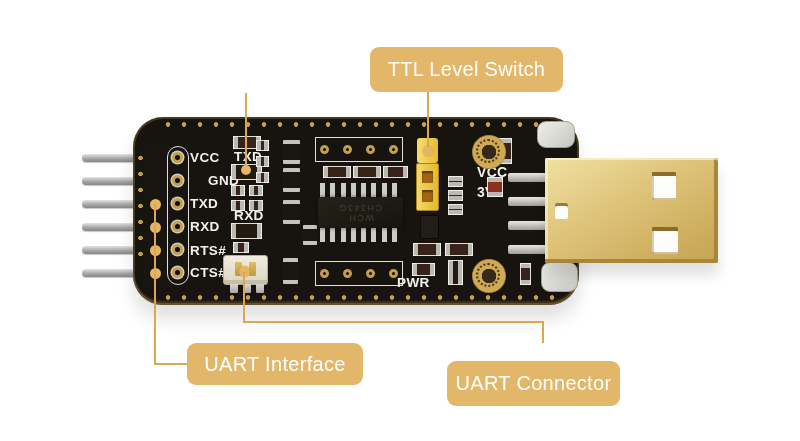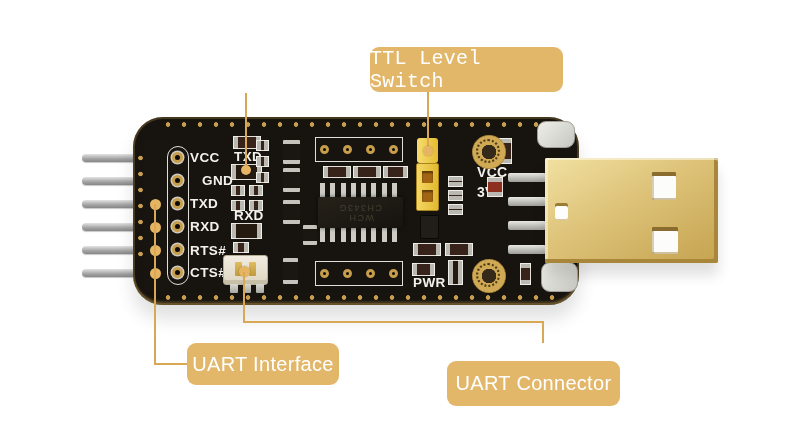--- a/index.html
+++ b/index.html
@@ -105,21 +105,21 @@
     <div class="headerblk"></div>
     <div class="silk-outline" style="left:34px;top:29px;width:22px;height:139px;"></div>
     <div class="hole" style="left:39px;top:35px;"></div>
     <div class="hole" style="left:39px;top:58px;"></div>
     <div class="hole" style="left:39px;top:81px;"></div>
     <div class="hole" style="left:39px;top:104px;"></div>
     <div class="hole" style="left:39px;top:127px;"></div>
     <div class="hole" style="left:39px;top:150px;"></div>
 
     <div class="pin-label" style="left:57px;top:34px;">VCC</div>
-    <div class="pin-label" style="left:50px;top:57px;padding-left:19px;">GND</div>
+    <div class="pin-label" style="left:56px;top:57px;padding-left:19px;">GND</div>
     <div class="pin-label" style="left:57px;top:80px;">TXD</div>
     <div class="pin-label" style="left:57px;top:103px;">RXD</div>
     <div class="pin-label" style="left:57px;top:127px;">RTS#</div>
     <div class="pin-label" style="left:57px;top:149px;">CTS#</div>
 
     <div class="silk-box res" style="left:100px;top:19px;width:28px;height:13px;"></div>
     <div class="pin-label" style="left:101px;top:33px;">TXD</div>
     <div class="silk-box led-chip" style="left:98px;top:47px;width:31px;height:16px;"></div>
     <div class="silk-box res" style="left:98px;top:68px;width:14px;height:11px;"></div>
     <div class="silk-box res" style="left:116px;top:68px;width:14px;height:11px;"></div>
@@ -175,21 +175,21 @@
     <div class="silk-box res-v" style="left:315px;top:59px;width:15px;height:11px;"></div>
     <div class="silk-box res-v" style="left:315px;top:73px;width:15px;height:11px;"></div>
     <div class="silk-box res-v" style="left:315px;top:87px;width:15px;height:11px;"></div>
     <div class="silk-box res-red" style="left:354px;top:60px;width:16px;height:20px;"></div>
     <div class="silk-box res-v" style="left:364px;top:21px;width:15px;height:26px;"></div>
     <div class="blk" style="left:288px;top:99px;width:17px;height:22px;"></div>
 
     <div class="silk-box res" style="left:280px;top:126px;width:28px;height:13px;"></div>
     <div class="silk-box res" style="left:312px;top:126px;width:28px;height:13px;"></div>
     <div class="silk-box res" style="left:279px;top:146px;width:23px;height:13px;"></div>
-    <div class="pin-label" style="left:280px;top:159px;text-align:right;">PWR</div>
+    <div class="pin-label" style="left:264px;top:159px;text-align:right;">PWR</div>
     <div class="silk-box led-chip" style="left:315px;top:143px;width:15px;height:25px;"></div>
     <div class="silk-box res-v" style="left:387px;top:146px;width:11px;height:22px;"></div>
 
     <div class="mount" style="left:339px;top:18px;">
         <div class="ring"></div>
       </div>
     <div class="mount" style="left:339px;top:142px;">
         <div class="ring"></div>
       </div>
 
@@ -212,33 +212,33 @@
 
   <div class="usb">
     <div class="usb-window" style="left:107px;top:14px;width:24px;height:28px;"></div>
     <div class="usb-window" style="left:107px;top:69px;width:26px;height:27px;"></div>
     <div class="usb-notch" style="left:10px;top:45px;width:13px;height:17px;"></div>
   </div>
 
   <div class="cline" style="left:245px;top:93px;width:2px;height:77px;"></div>
   <div class="cdot" style="left:241px;top:165px;width:10px;height:10px;"></div>
 
-  <div class="label-box" style="left:370px;top:47px;width:193px;height:45px;font-family:Liberation Mono, monospace;">
+  <div class="label-box" style="left:370px;top:47px;width:193px;height:45px;">
     <span>TTL Level Switch</span>
   </div>
   <div class="cline" style="left:427px;top:92px;width:2px;height:58px;"></div>
   <div class="cdot" style="left:423px;top:146px;width:10px;height:10px;"></div>
 
   <div class="cdot" style="left:150px;top:199px;width:11px;height:11px;"></div>
   <div class="cdot" style="left:150px;top:222px;width:11px;height:11px;"></div>
   <div class="cdot" style="left:150px;top:245px;width:11px;height:11px;"></div>
   <div class="cdot" style="left:150px;top:268px;width:11px;height:11px;"></div>
   <div class="cline" style="left:154px;top:204px;width:2px;height:161px;"></div>
   <div class="cline" style="left:154px;top:363px;width:33px;height:2px;"></div>
-  <div class="label-box" style="left:187px;top:343px;width:152px;height:42px;">
+  <div class="label-box" style="left:187px;top:343px;width:176px;height:42px;">
     <span>UART Interface</span>
   </div>
 
   <div class="cdot" style="left:239px;top:266px;width:11px;height:11px;"></div>
   <div class="cline" style="left:243px;top:272px;width:2px;height:51px;"></div>
   <div class="cline" style="left:243px;top:321px;width:301px;height:2px;"></div>
   <div class="cline" style="left:542px;top:321px;width:2px;height:22px;"></div>
   <div class="label-box" style="left:447px;top:361px;width:173px;height:45px;">
     <span>UART Connector</span>
   </div>

